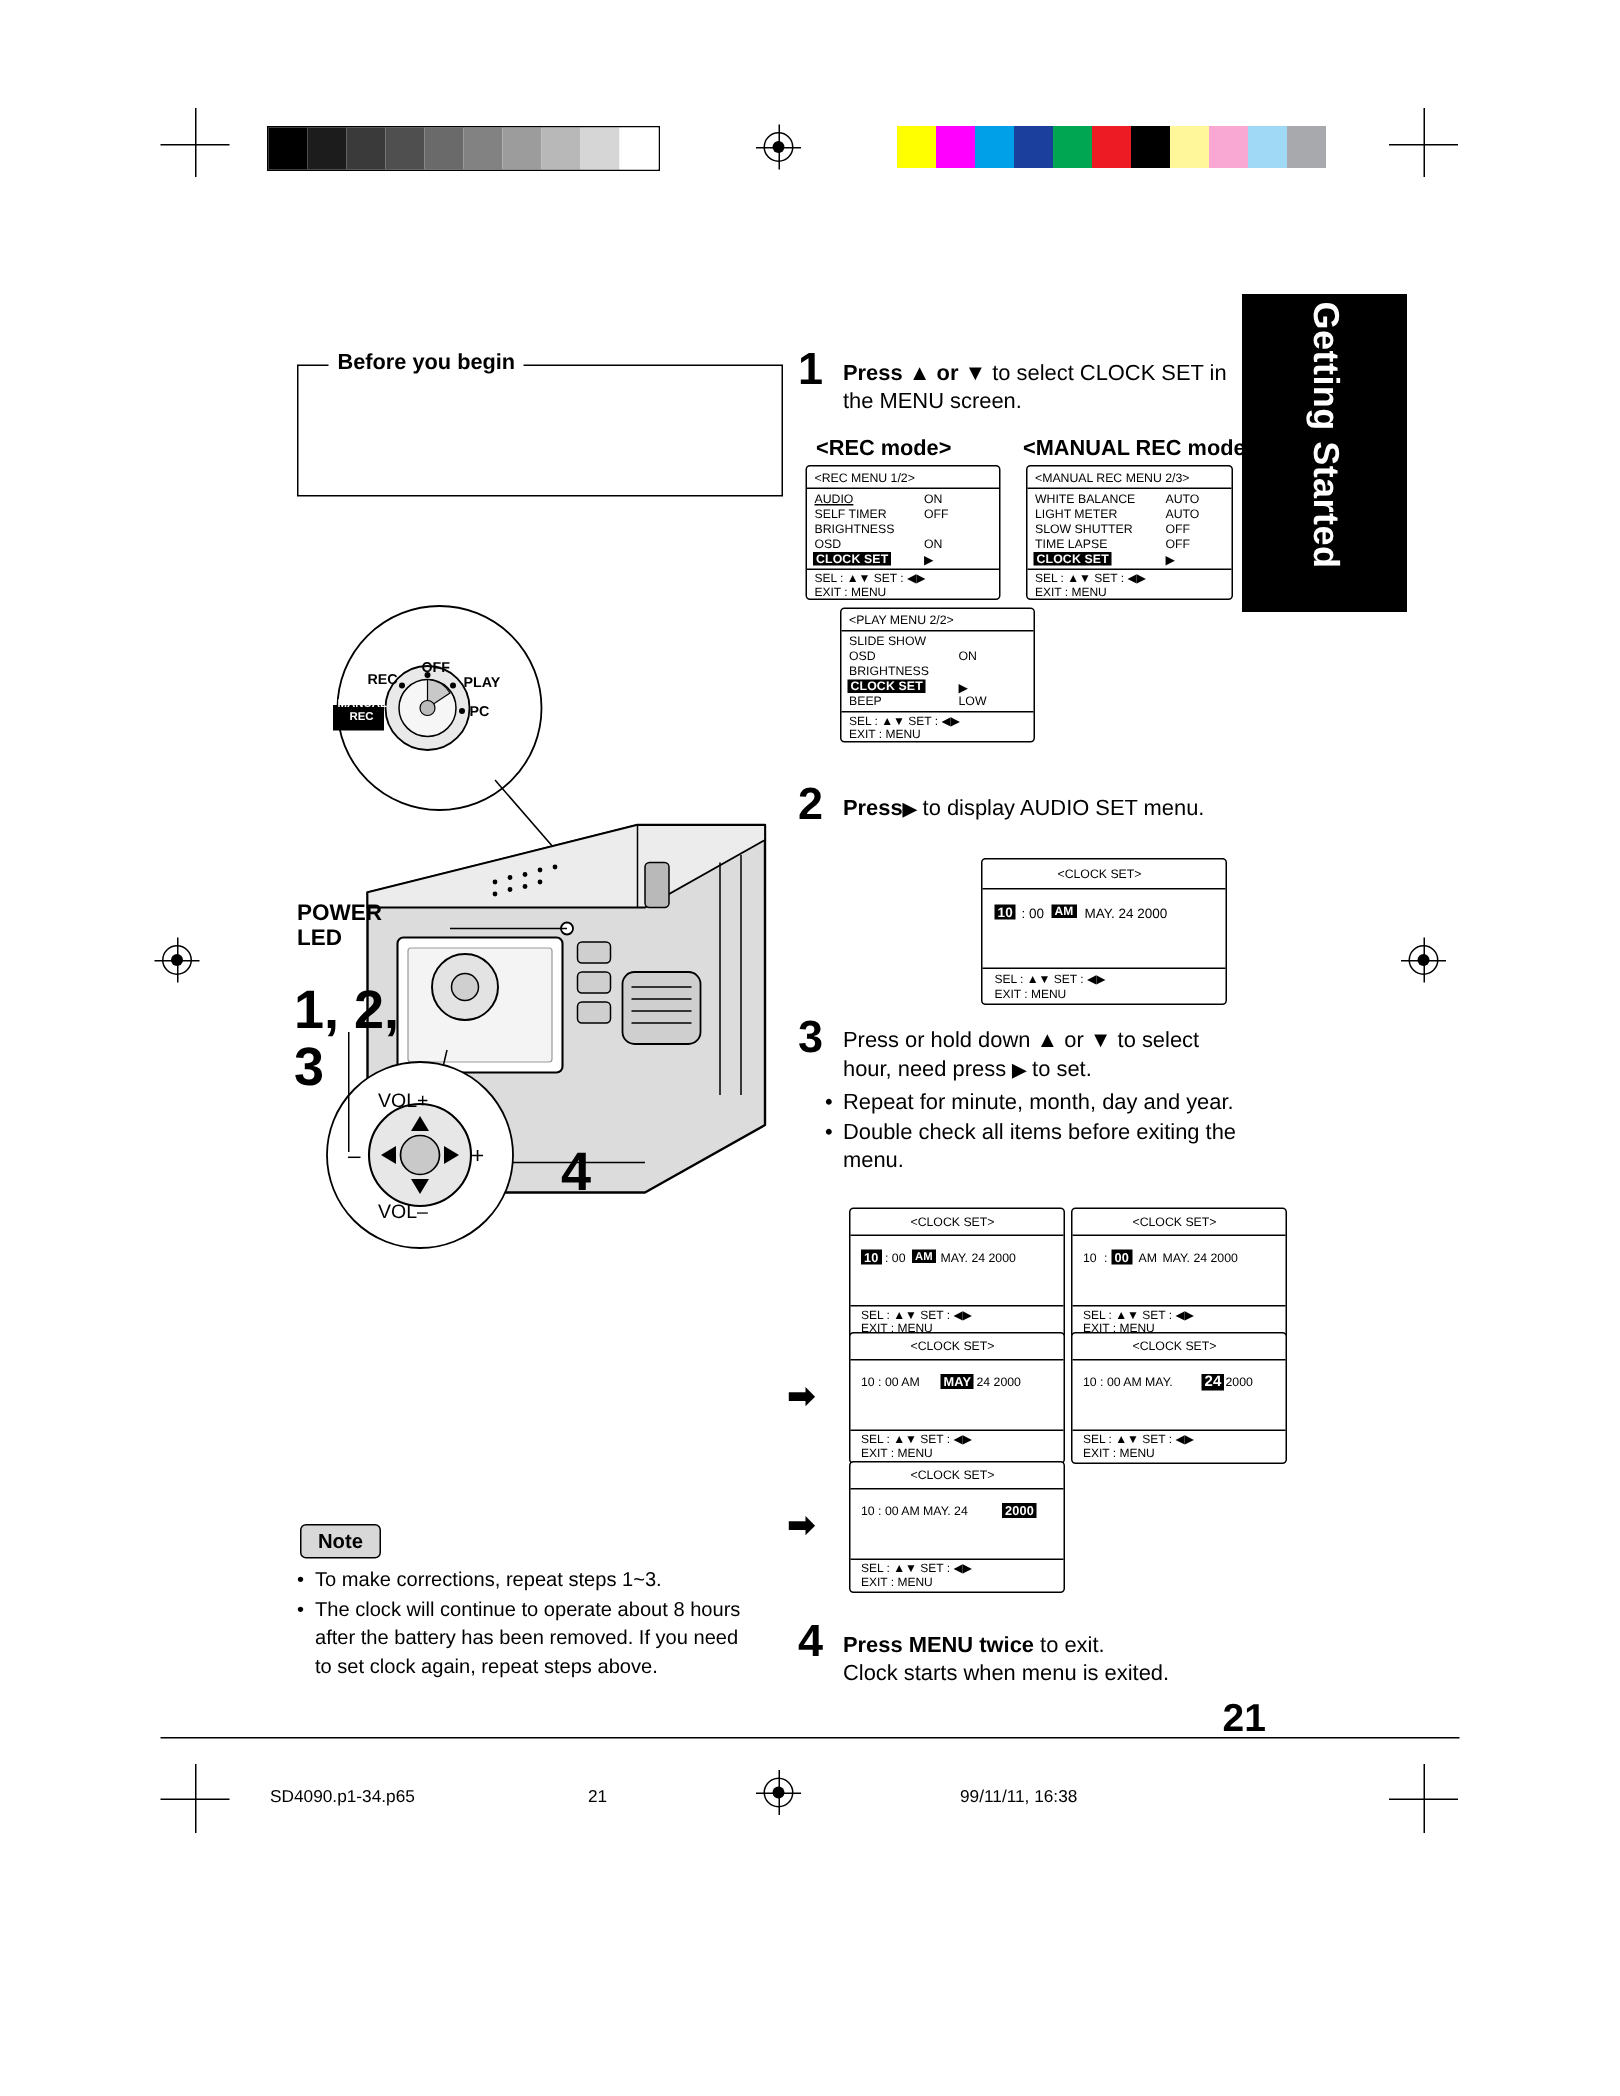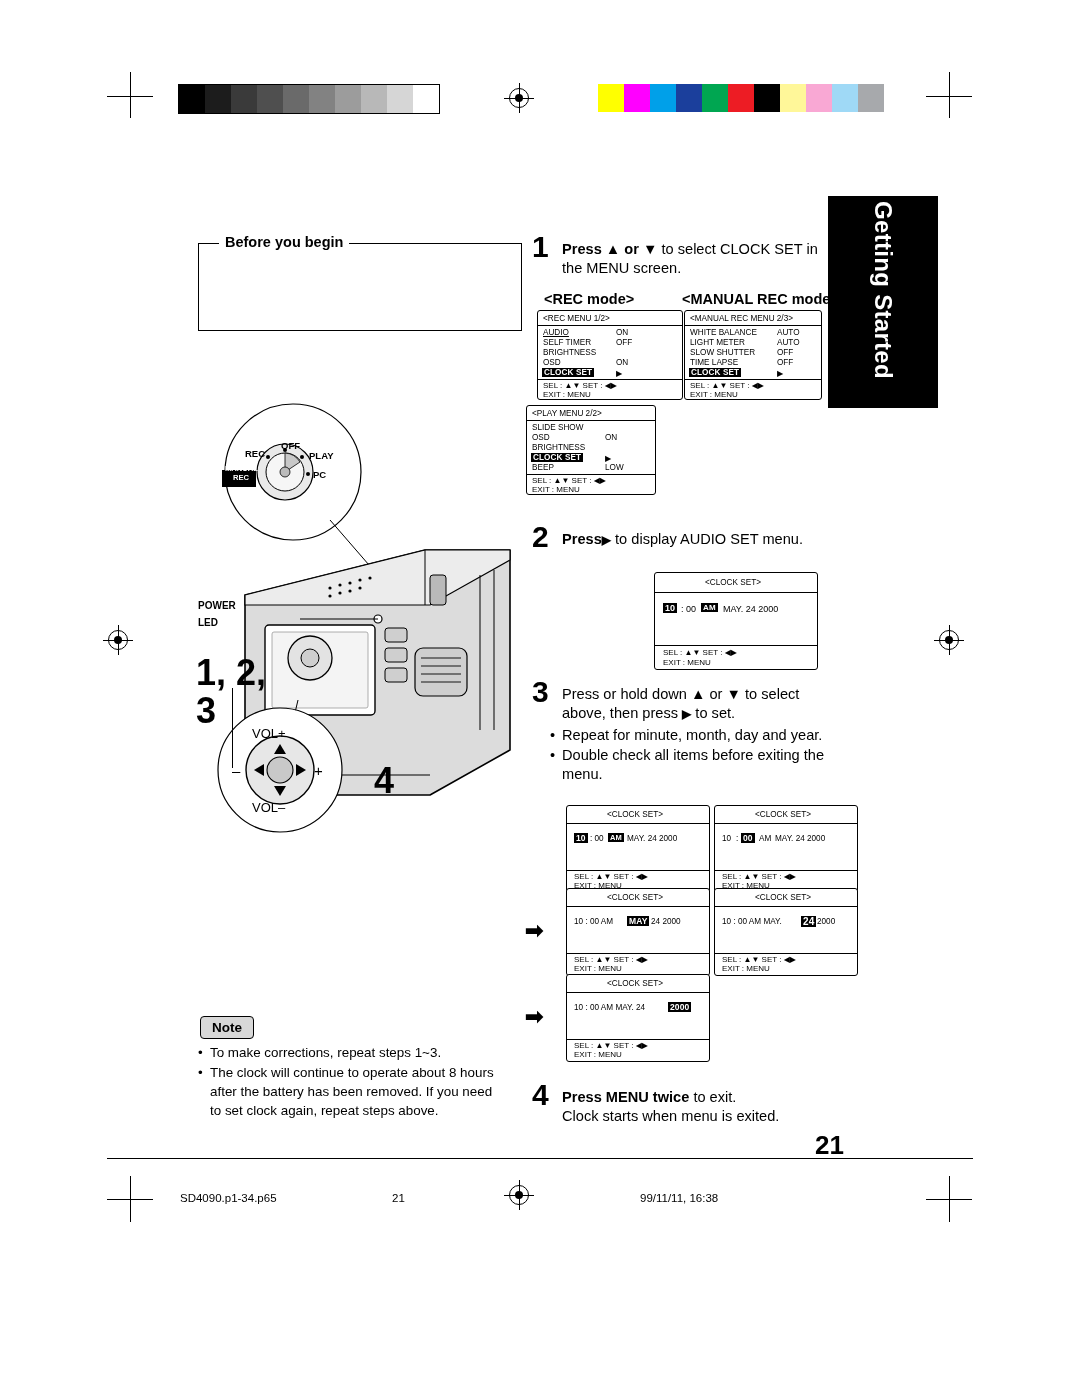--- a/index.html
+++ b/index.html
@@ -107,21 +107,21 @@
     border:1px solid #000; border-radius:4px;
     font-size:13.5px; font-weight:bold; text-align:center; line-height:21px;
     background:#d8d8d8;
   }
   .note-body {
     position:absolute; left:198px; top:1043px; width:306px;
     font-size:13.4px; line-height:19px;
   }
 
   
-  .label-txt { position:absolute; font-size:10px; font-weight:bold; }
+  .label-txt { position:absolute; font-size:15px; font-weight:bold; }
   .big-num { position:absolute; font-weight:bold; }
 
   
   .footer-line { position:absolute; font-size:11.5px; }
   .pagenum-big { position:absolute; right:236px; top:1130px; font-size:26px; font-weight:bold; }
 
   .dashed-sep { position:absolute; background:#000; }
 </style>
 </head>
 <body>
@@ -204,21 +204,21 @@
   <div class="stepnum" style="left:532px; top:230px;">1</div>
   <div class="steptext" style="left:562px; top:240px; width:300px;">
     <b>Press </b><b>▲</b><b> or </b><b>▼</b><span> to select CLOCK SET in</span><br>
     <span>the MENU screen.</span>
   </div>
 
   <div class="mode-label" style="left:544px; top:291px;">&lt;REC mode&gt;</div>
   <div class="mode-label" style="left:682px; top:291px;">&lt;MANUAL REC mode&gt;</div>
   <div class="mode-label" style="left:544px; top:386px;">&lt;PLAY mode&gt;</div>
 
-  <div class="lcd" style="left:537px; top:310px; width:128px; height:88px;padding-left:16px;">
+  <div class="lcd" style="left:537px; top:310px; width:128px; height:88px;">
     <div class="hdr">&lt;REC MENU 1/2&gt;</div>
     <div class="sep" style="top:14px;"></div>
     <div class="row" style="left:5px; top:17px;text-decoration:underline;">AUDIO</div>
     <div class="row" style="left:78px; top:17px;">ON</div>
     <div class="row" style="left:5px; top:27px;">SELF TIMER</div>
     <div class="row" style="left:78px; top:27px;">OFF</div>
     <div class="row" style="left:5px; top:37px;">BRIGHTNESS</div>
     <div class="row" style="left:5px; top:47px;">OSD</div>
     <div class="row" style="left:78px; top:47px;">ON</div>
     <div class="inv" style="left:4px; top:57px;">CLOCK SET</div>
@@ -239,21 +239,21 @@
     <div class="row" style="left:92px; top:37px;">OFF</div>
     <div class="row" style="left:5px; top:47px;">TIME LAPSE</div>
     <div class="row" style="left:92px; top:47px;">OFF</div>
     <div class="inv" style="left:4px; top:57px;">CLOCK SET</div>
     <div class="row" style="left:92px; top:57px;">▶</div>
     <div class="sep" style="top:68px;"></div>
     <div class="foot" style="left:5px; top:70px;">SEL  : ▲▼   SET  : ◀▶</div>
     <div class="foot" style="left:5px; top:79px;">EXIT  : MENU</div>
   </div>
 
-  <div class="lcd" style="left:526px; top:405px; width:128px; height:88px;text-align:center;">
+  <div class="lcd" style="left:560px; top:405px; width:128px; height:88px;text-align:center;">
     <div class="hdr">&lt;PLAY MENU 2/2&gt;</div>
     <div class="sep" style="top:14px;"></div>
     <div class="row" style="left:5px; top:17px;">SLIDE SHOW</div>
     <div class="row" style="left:5px; top:27px;">OSD</div>
     <div class="row" style="left:78px; top:27px;">ON</div>
     <div class="row" style="left:5px; top:37px;">BRIGHTNESS</div>
     <div class="inv" style="left:4px; top:47px;">CLOCK SET</div>
     <div class="row" style="left:78px; top:47px;">▶</div>
     <div class="row" style="left:5px; top:57px;">BEEP</div>
     <div class="row" style="left:78px; top:57px;">LOW</div>
@@ -275,21 +275,21 @@
     <div class="inv" style="left:46px; top:30px; font-size:8px;">AM</div>
     <div class="row" style="left:68px; top:31px; font-size:9px;">MAY. 24 2000</div>
     <div class="sep" style="top:72px;"></div>
     <div class="foot" style="left:8px; top:75px;">SEL  : ▲▼   SET  : ◀▶</div>
     <div class="foot" style="left:8px; top:85px;">EXIT  : MENU</div>
   </div>
 
   <div class="stepnum" style="left:532px; top:675px;">3</div>
   <div class="steptext" style="left:562px; top:685px; width:300px;">
     <span>Press or hold down </span><b>▲</b><span> or </span><b>▼</b><span> to select</span><br>
-    <span>above, then press </span><b style="font-size:12px">▶</b><span> to set.</span>
+    <span>hour, need press </span><b style="font-size:12px">▶</b><span> to set.</span>
   </div>
   <div class="steptext" style="left:550px; top:726px; width:300px;">
     <div style="position:relative; padding-left:12px;">
       <span style="position:absolute; left:0; top:0;">•</span>
       <span>Repeat for minute, month, day and year.</span>
     </div>
     <div style="position:relative; padding-left:12px; margin-top:1px;">
       <span style="position:absolute; left:0; top:0;">•</span>
       <span>Double check all items before exiting the menu.</span>
     </div>

